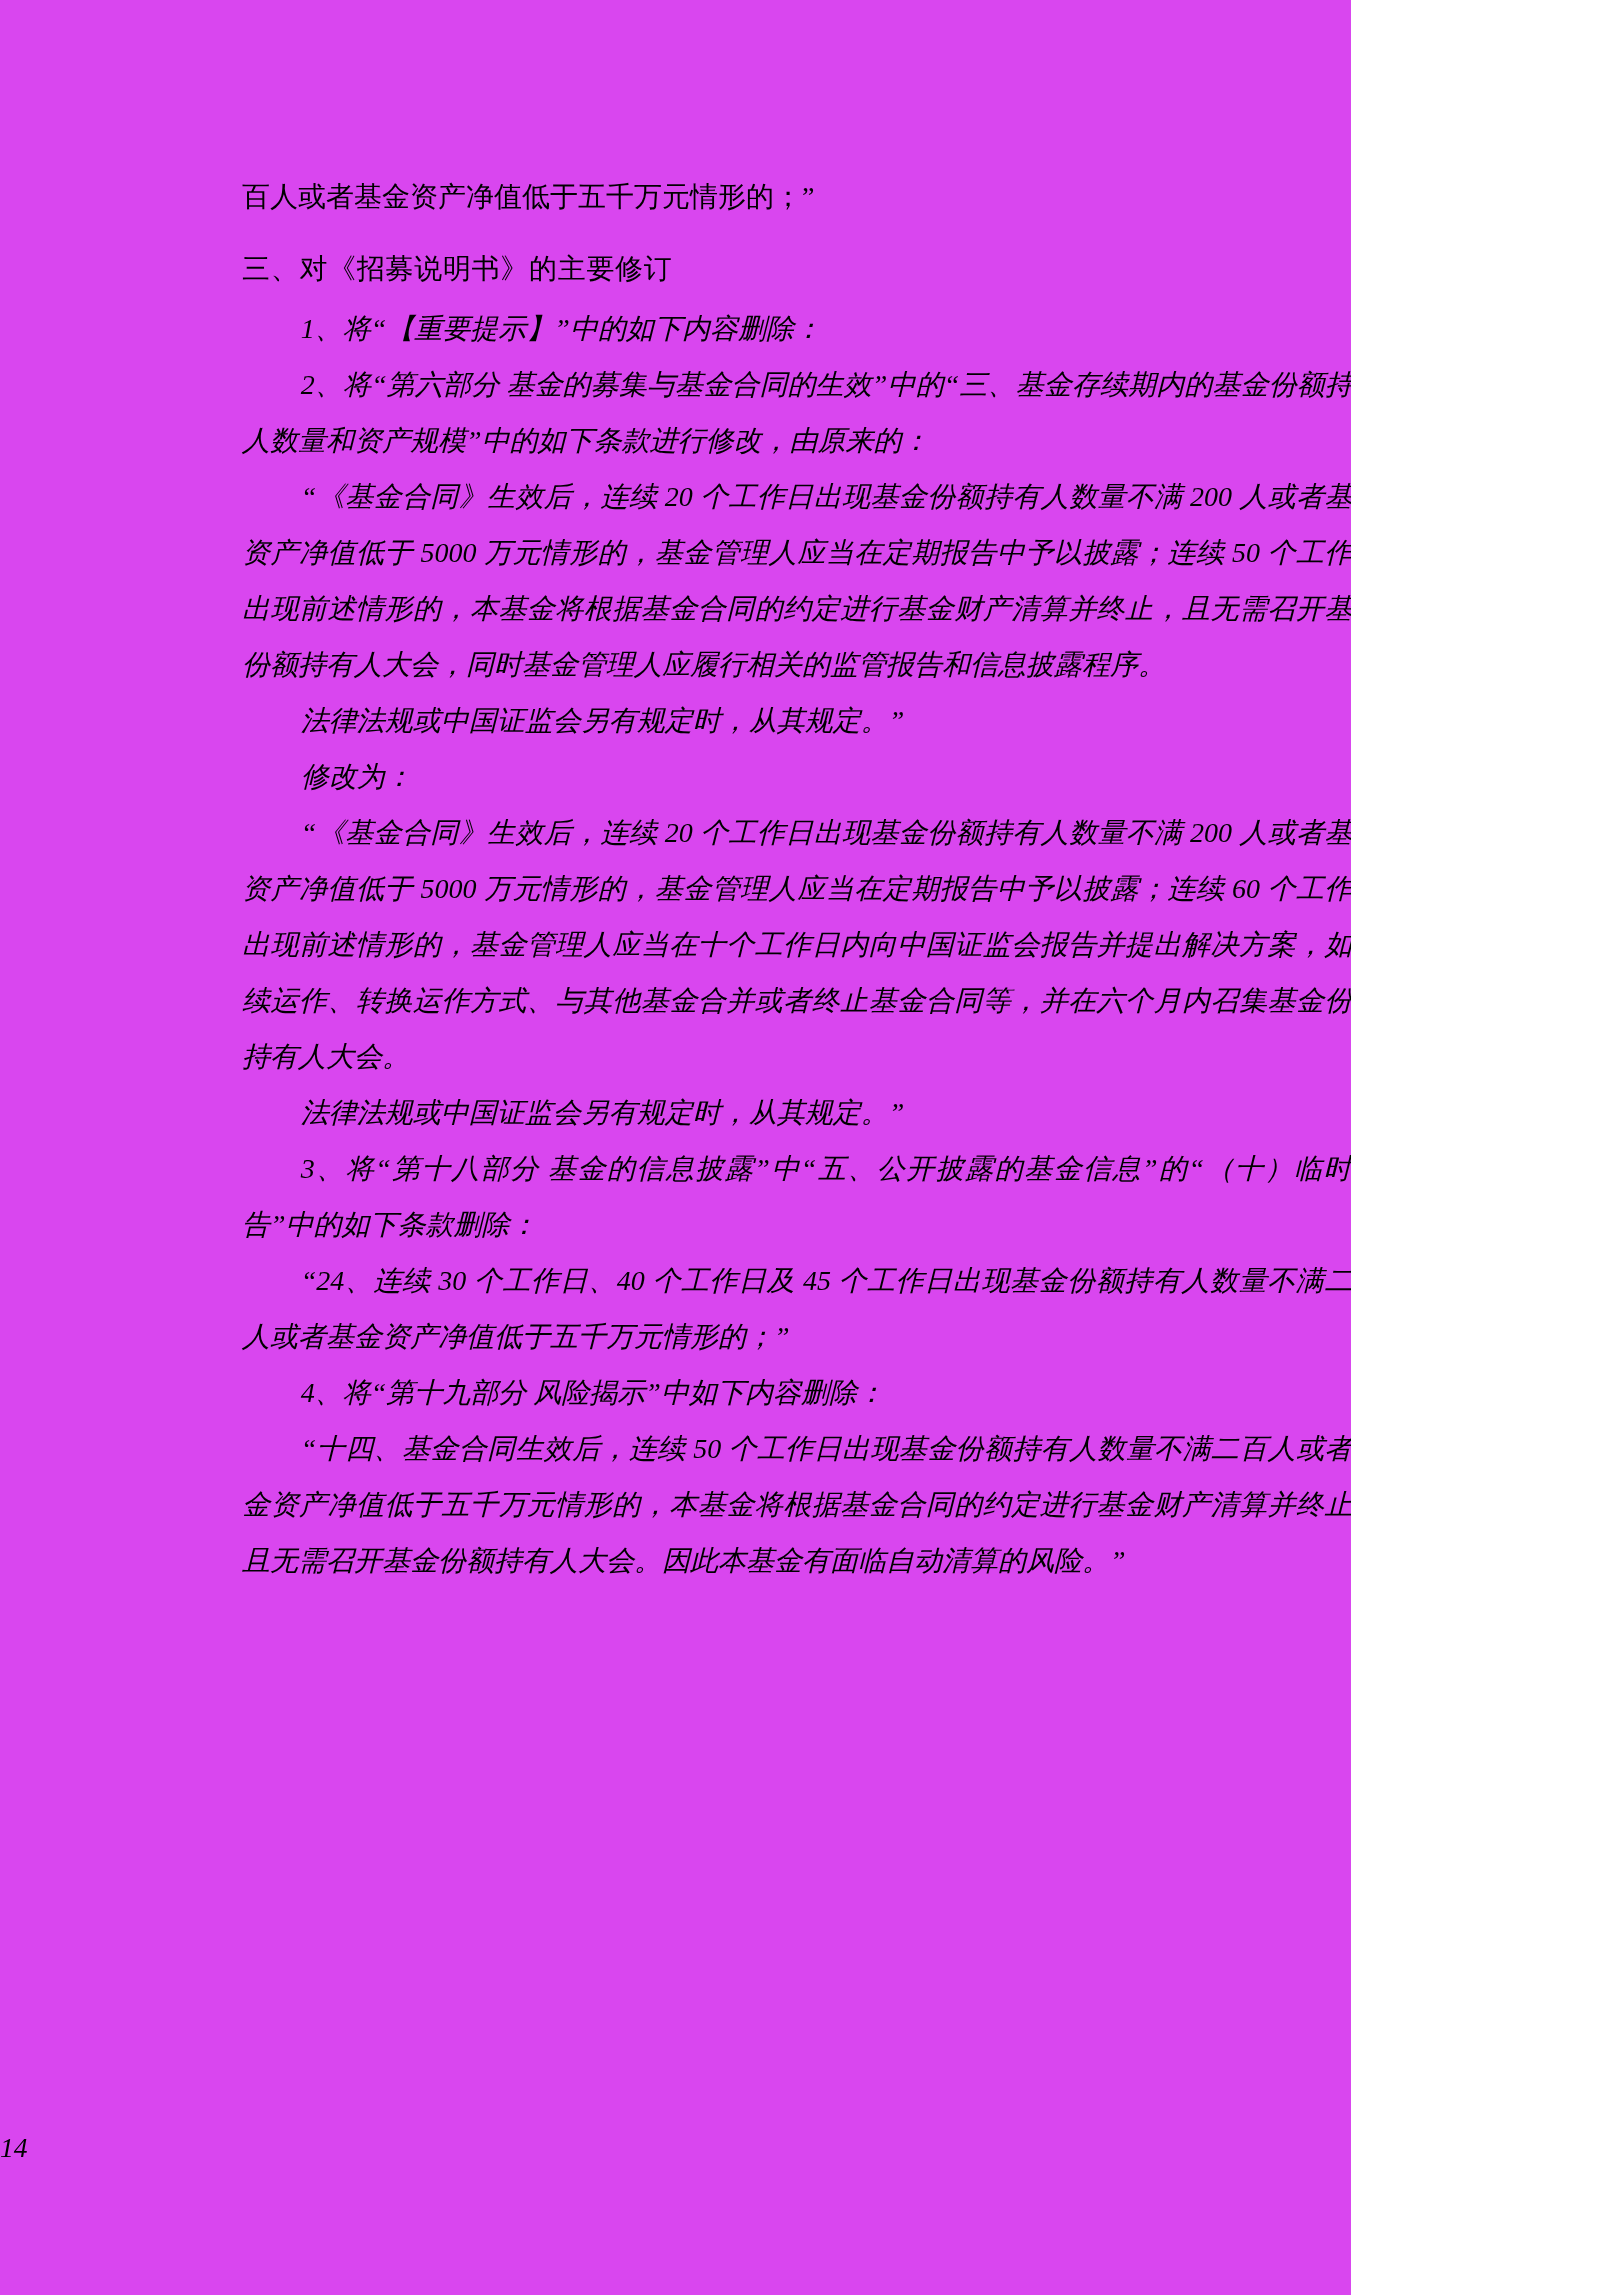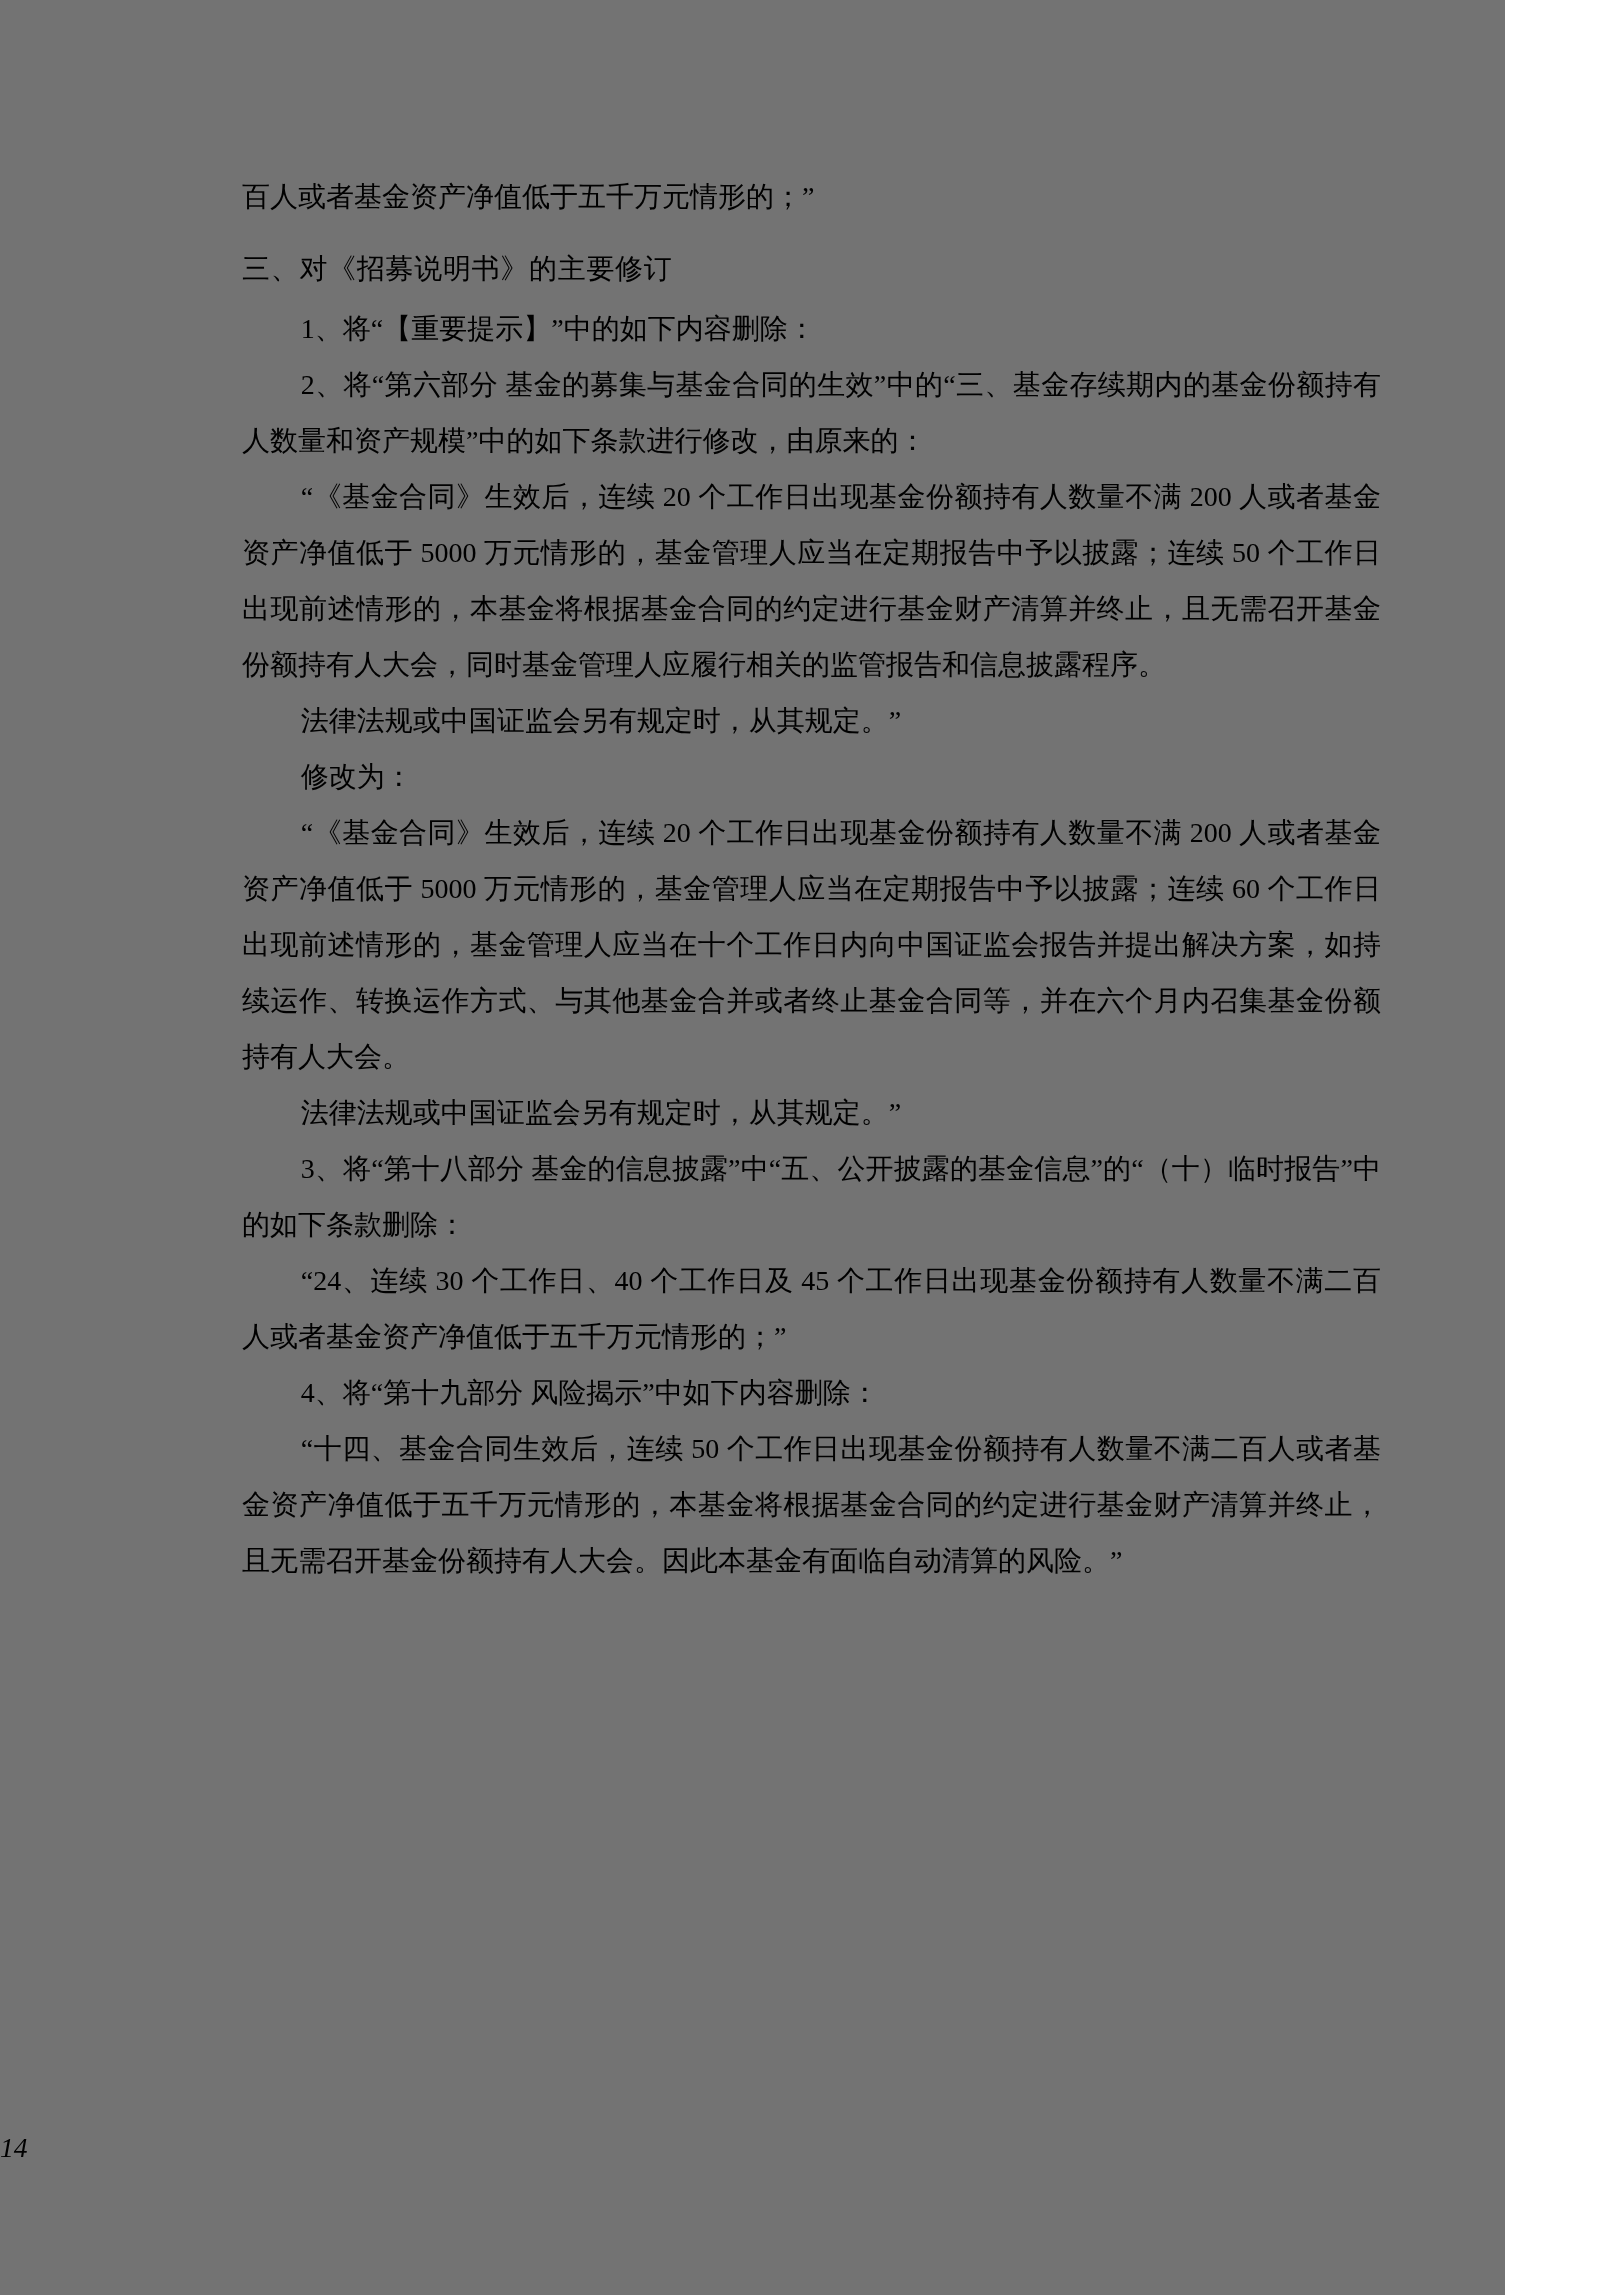--- a/index.html
+++ b/index.html
@@ -2,23 +2,23 @@
 <html style="font-size:10.5px"><head>
 <meta charset="utf-8">
 <style>
   html, body {
     margin: 0;
     padding: 0;
     background: #ffffff;
   }
   .page {
     position: relative;
-    width: 1505px;
+    width: 1351px;
     height: 2295px;
-    background: #737373;
+    background: #d946ef;
     color: #000000;
     font-family: "Liberation Serif", "DejaVu Serif", serif;
     overflow: hidden;
   }
   .content {
     position: absolute;
     left: 242px;
     top: 169px;
     width: 1139px;
   }
@@ -26,20 +26,21 @@
     margin: 0;
     font-size: 28px;
     line-height: 56px;
     text-align: justify;
     text-justify: inter-ideograph;
     font-weight: normal;
     word-break: break-all;
   }
   .indent {
     text-indent: 2.1em;
+    font-style: italic;
   }
   .heading {
     font-family: "Liberation Sans", "DejaVu Sans", sans-serif;
     font-weight: bold;
     text-align: center;
     margin: 16.4px 0 3.3px 0 !important;
     letter-spacing: 0.7px;
   }
   .footer {
     position: absolute;

